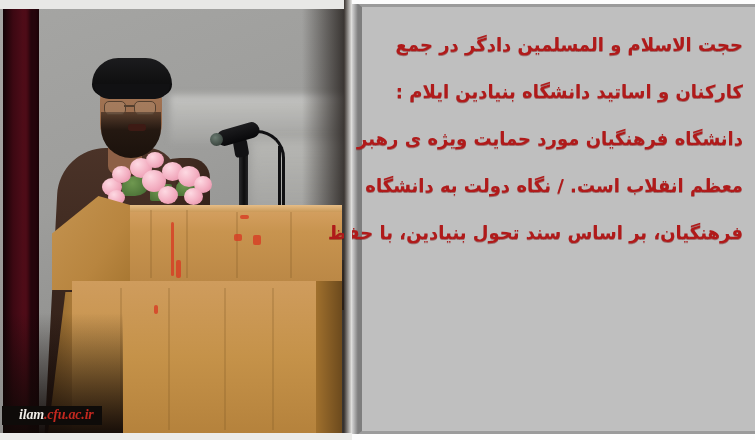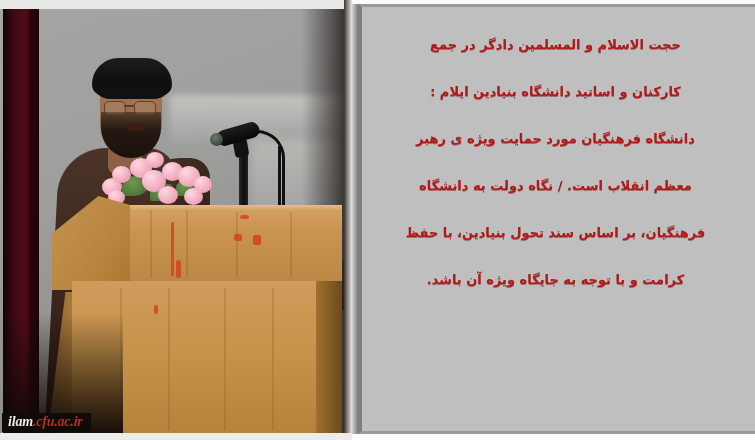--- a/index.html
+++ b/index.html
@@ -230,23 +230,23 @@
     position: absolute;
     background: rgba(215,60,35,0.8);
     border-radius: 2px;
     filter: blur(0.6px);
   }
 
   
   .watermark {
     position: absolute;
     left: 2px;
-    bottom: 8px;
+    bottom: 15px;
     background: #0e0b09;
-    padding: 2px 8px 3px 6px;
+    padding: 2px 8px 3px 17px;
     font-family: "Liberation Serif", serif;
     font-weight: 700;
     font-style: italic;
     font-size: 14px;
     letter-spacing: -0.2px;
     z-index: 40;
     line-height: 1;
     white-space: nowrap;
   }
   .wm-ilam { color: #f0ede7; }
@@ -277,25 +277,24 @@
     position: absolute;
     left: 0; top: 4px; width: 7px; bottom: 6px;
     background: linear-gradient(to right, #d4d4d4, #6e6e6e);
   }
   .headline {
     position: absolute;
     left: 6px;
     right: 12px;
     top: 14px;
     direction: rtl;
-    text-align: center;
     color: #b01a1a;
     font-family: "DejaVu Sans", sans-serif;
     font-weight: 700;
-    font-size: 13px;
+    font-size: 18px;
     line-height: 47px;
     text-shadow: 0 0.5px 0 rgba(120,10,10,0.45);
   }
   .headline .ln { display: block; white-space: nowrap; }
 </style>
 </head>
 <body>
 
 <div id="root">
 
@@ -385,18 +384,17 @@
 
   <div class="text-panel">
     <div class="panel-outer-shadow"></div>
     <div class="panel-frame">
       <div class="headline">
         <span class="ln">حجت الاسلام و المسلمین دادگر در جمع</span>
         <span class="ln">کارکنان و اساتید دانشگاه بنیادین ایلام :</span>
         <span class="ln">دانشگاه فرهنگیان مورد حمایت ویژه ی رهبر</span>
         <span class="ln">معظم انقلاب است. / نگاه دولت به دانشگاه</span>
         <span class="ln">فرهنگیان، بر اساس سند تحول بنیادین، با حفظ</span>
-        <span class="ln">کرامت و با توجه به جایگاه ویژه آن باشد.</span>
       </div>
     </div>
   </div>
 
 </div>
 
 </body></html>

